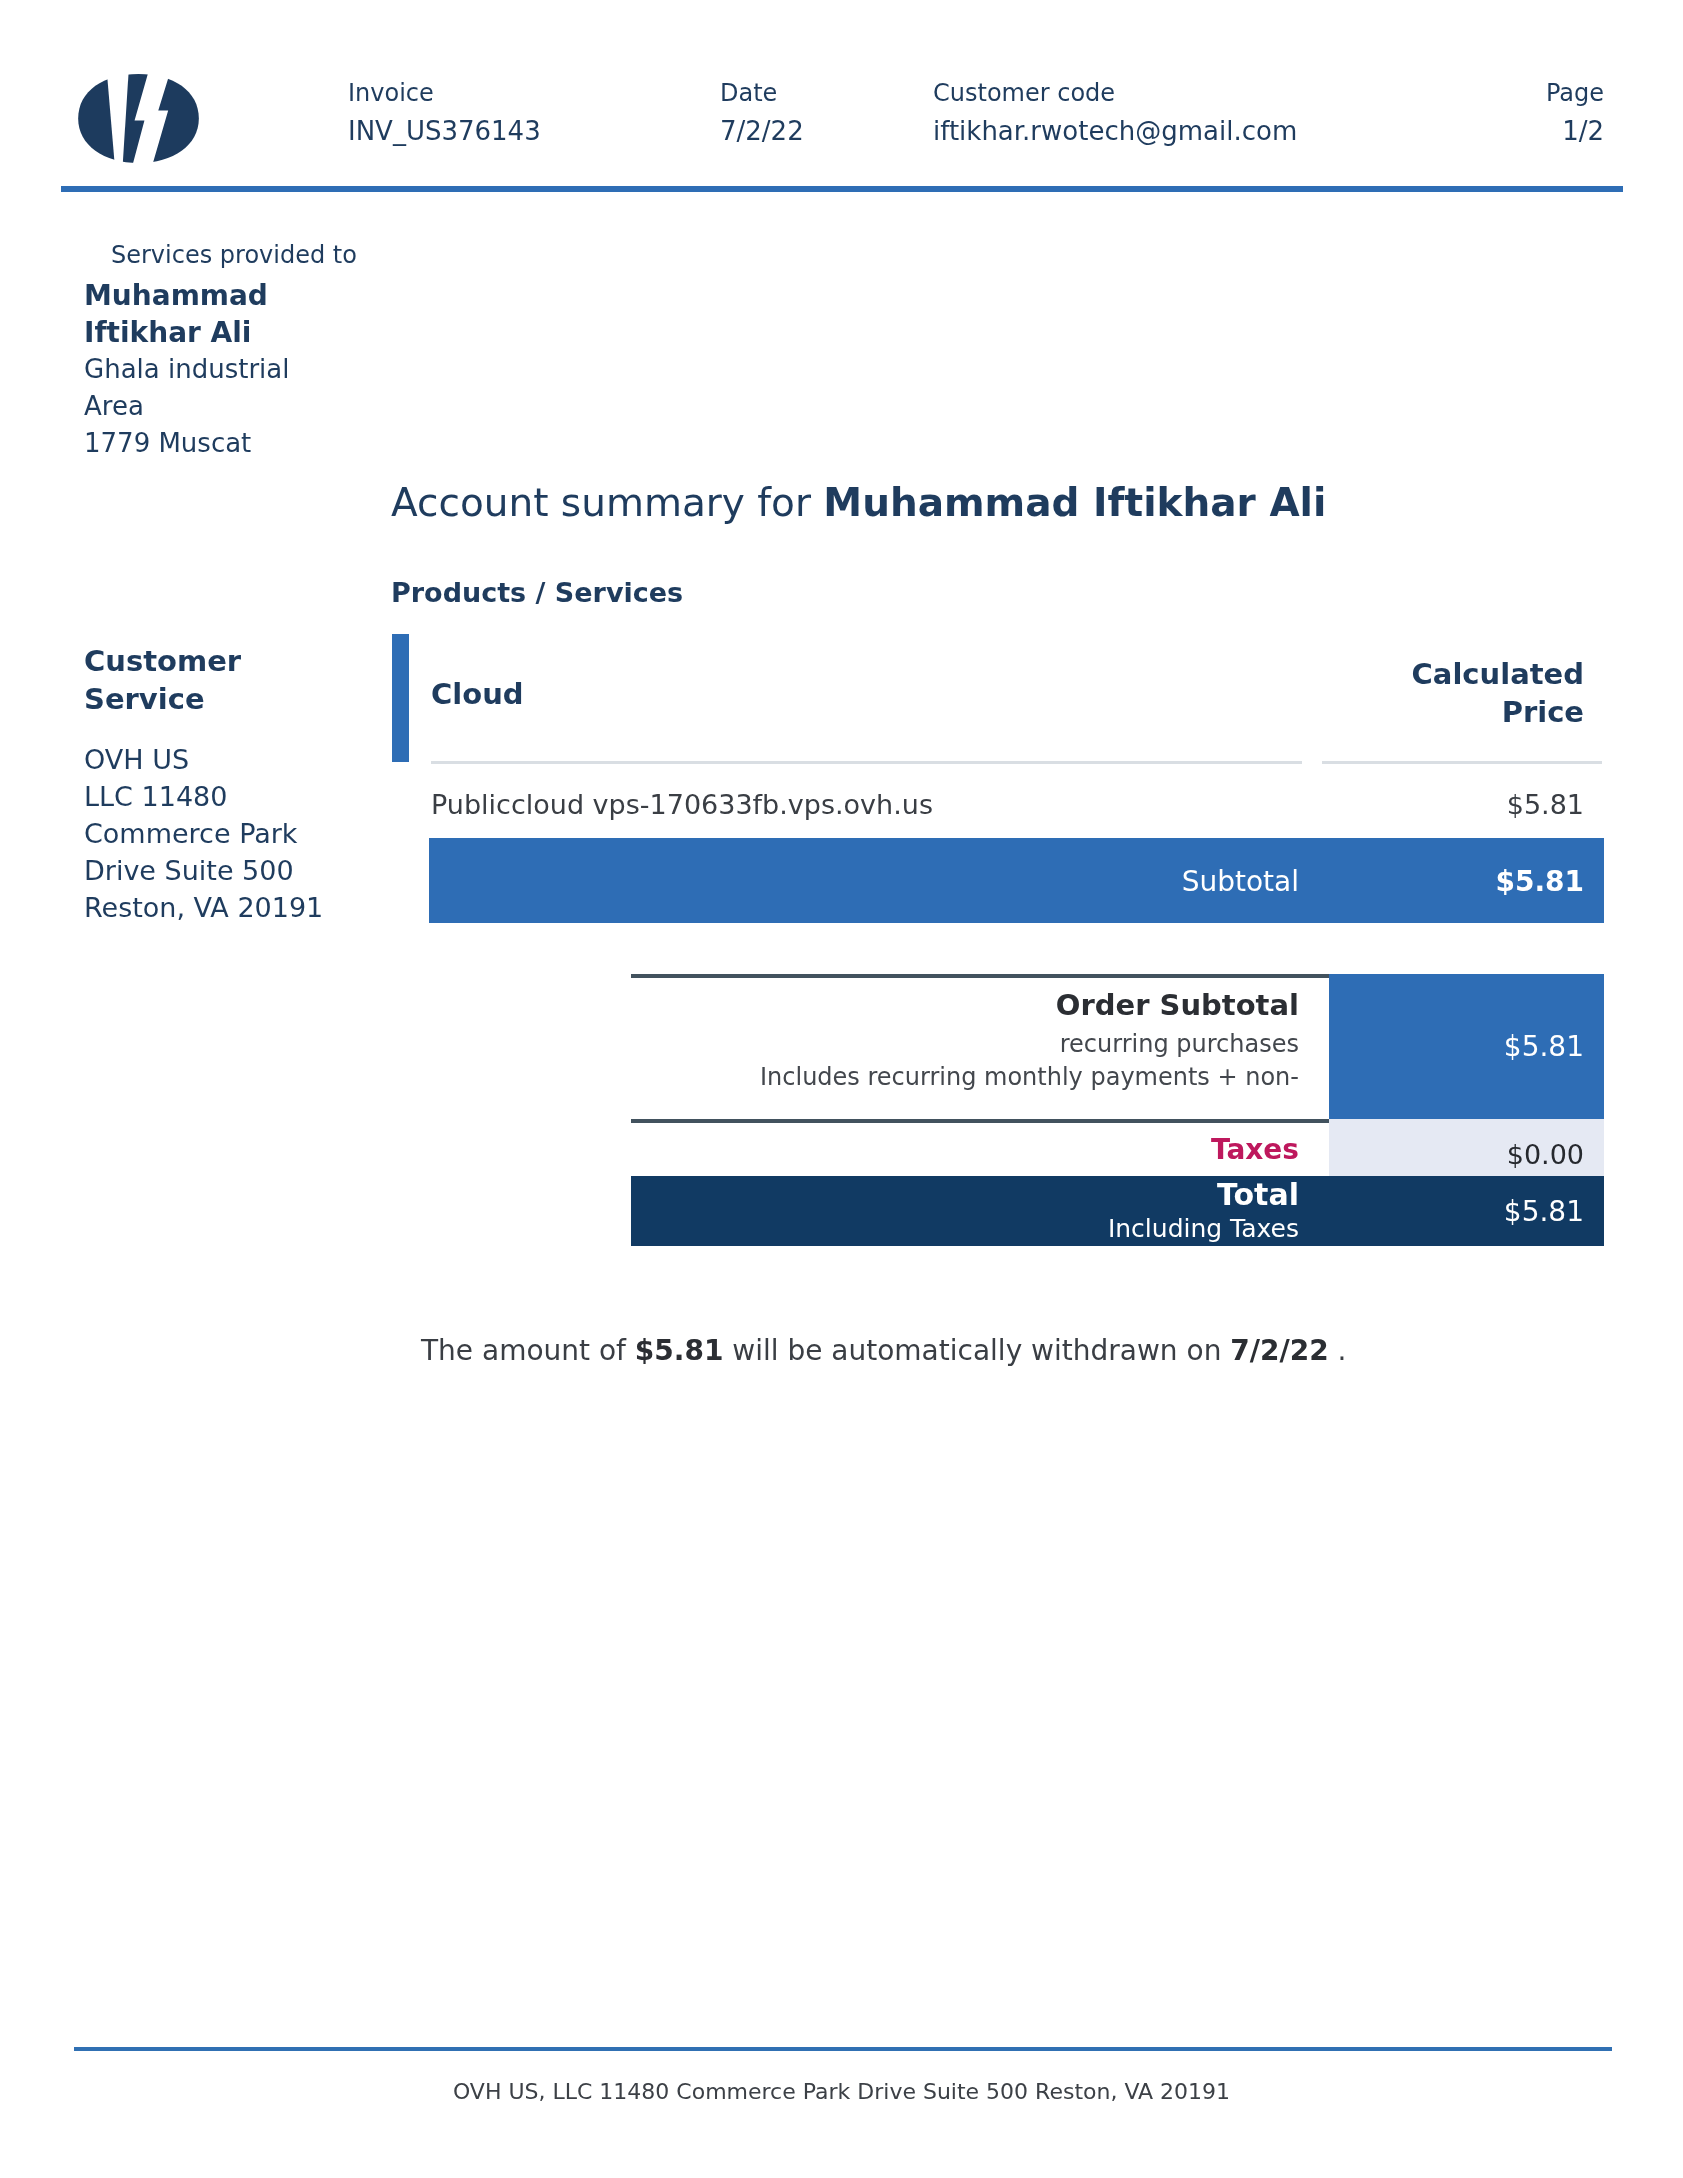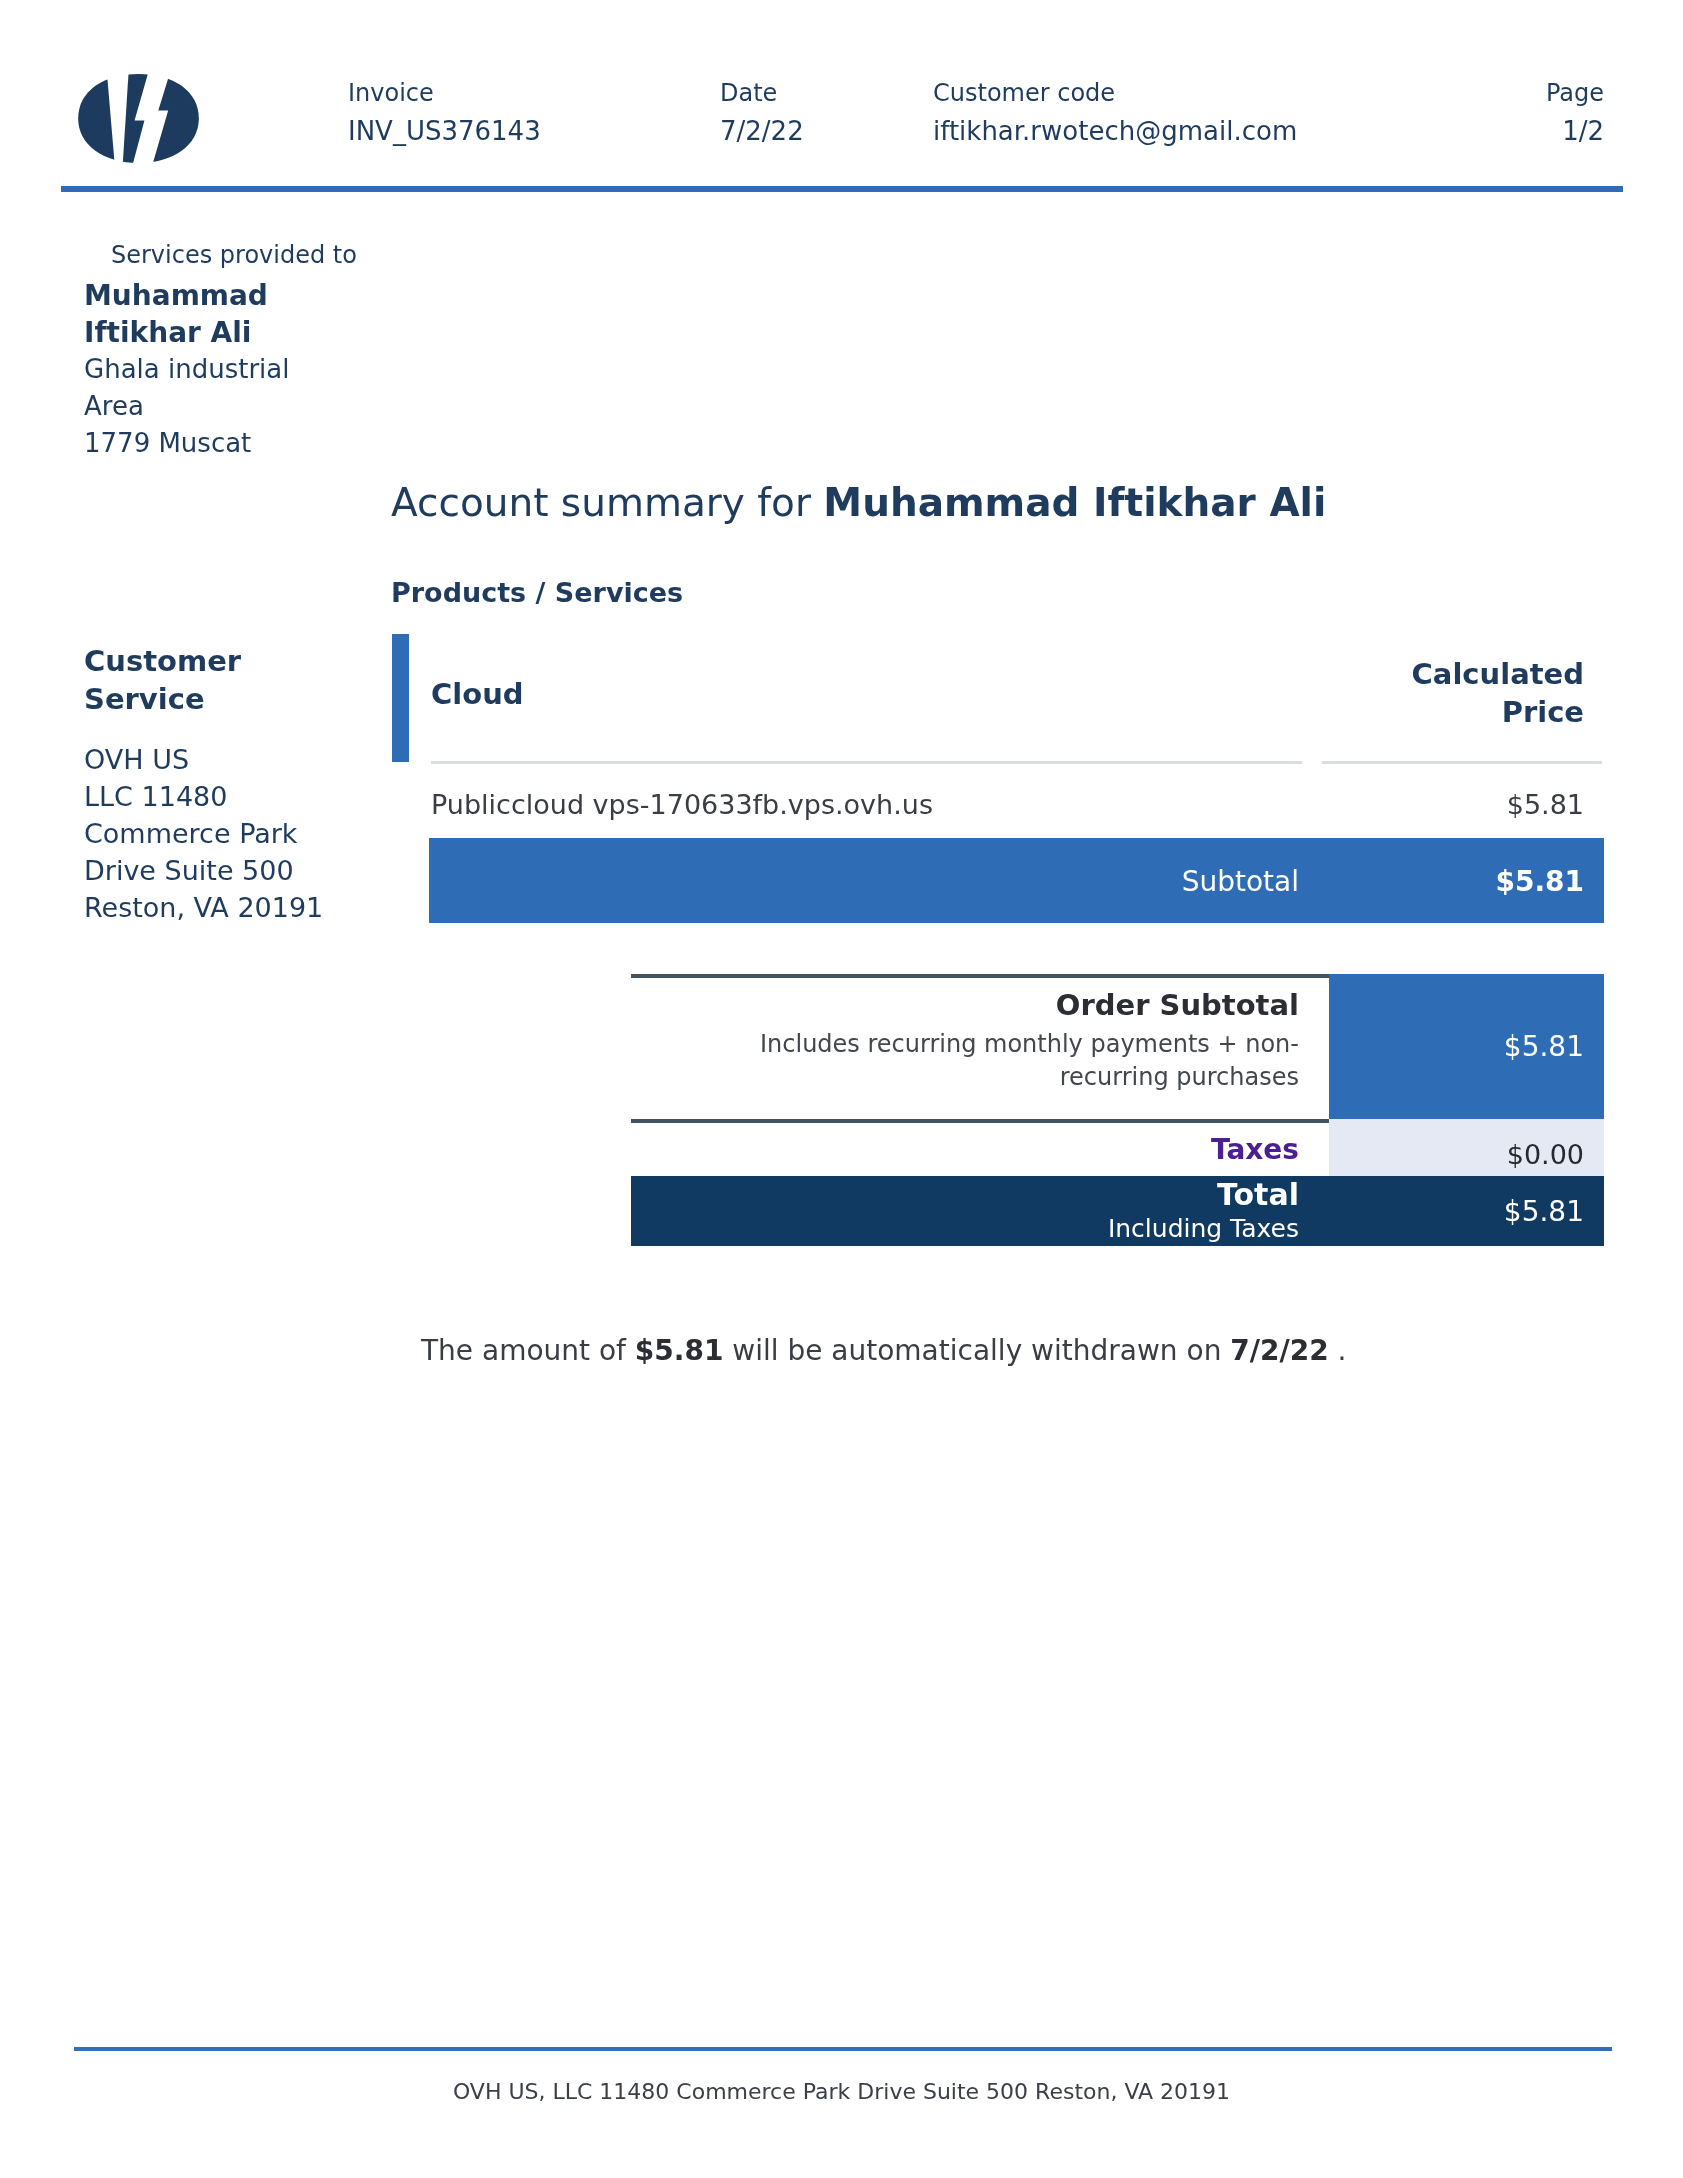--- a/index.html
+++ b/index.html
@@ -51,21 +51,21 @@
   
   #os-left{left:631px;top:974px;width:698px;height:145px;border-top:4px solid #42525e;
            box-sizing:border-box;background:#ffffff;text-align:right;padding:10px 30px 17px 0;}
   #os-left .lbl{font-size:29px;font-weight:bold;color:#2b2e33;margin-bottom:6px;}
   #os-left .note{font-size:24px;color:#43474d;line-height:33px;}
   #os-right{left:1329px;top:974px;width:275px;height:145px;background:#2e6db5;box-sizing:border-box;
             display:flex;align-items:center;justify-content:flex-end;padding-right:20px;
             color:#ffffff;font-size:28px;}
   #tax-left{left:631px;top:1119px;width:698px;height:57px;border-top:4px solid #42525e;
             box-sizing:border-box;background:#ffffff;display:flex;align-items:center;
-            justify-content:flex-end;padding-right:30px;font-size:28px;font-weight:bold;color:#4c1d95;}
+            justify-content:flex-end;padding-right:30px;font-size:28px;font-weight:bold;color:#be185d;}
   #tax-right{left:1329px;top:1119px;width:275px;height:70px;background:#e5e9f3;box-sizing:border-box;
              display:flex;align-items:center;justify-content:flex-end;padding-right:20px;
              font-size:27px;color:#26292e;}
   #total-row{left:631px;top:1176px;width:973px;height:70px;background:#113a63;}
   #total-row .lblwrap{position:absolute;right:305px;top:50%;transform:translateY(-50%);
                       text-align:right;color:#ffffff;}
   #total-row .lbl{font-size:30px;font-weight:bold;line-height:36px;}
   #total-row .note{font-size:25px;line-height:32px;}
   #total-row .val{position:absolute;right:20px;top:50%;transform:translateY(-50%);
                   color:#ffffff;font-size:28px;}
@@ -146,22 +146,22 @@
   <div class="abs" id="row-label">Publiccloud vps-170633fb.vps.ovh.us</div>
   <div class="abs" id="row-price">$5.81</div>
 
   <div class="abs" id="subtotal-bar">
     <span class="lbl">Subtotal</span>
     <span class="val">$5.81</span>
   </div>
 
   <div class="abs" id="os-left">
     <div class="lbl">Order Subtotal</div>
+    <div class="note">recurring purchases</div>
     <div class="note">Includes recurring monthly payments + non-</div>
-    <div class="note">recurring purchases</div>
   </div>
   <div class="abs" id="os-right">
     <span>$5.81</span>
   </div>
 
   <div class="abs" id="tax-left">
     <span>Taxes</span>
   </div>
   <div class="abs" id="tax-right">
     <span>$0.00</span>

